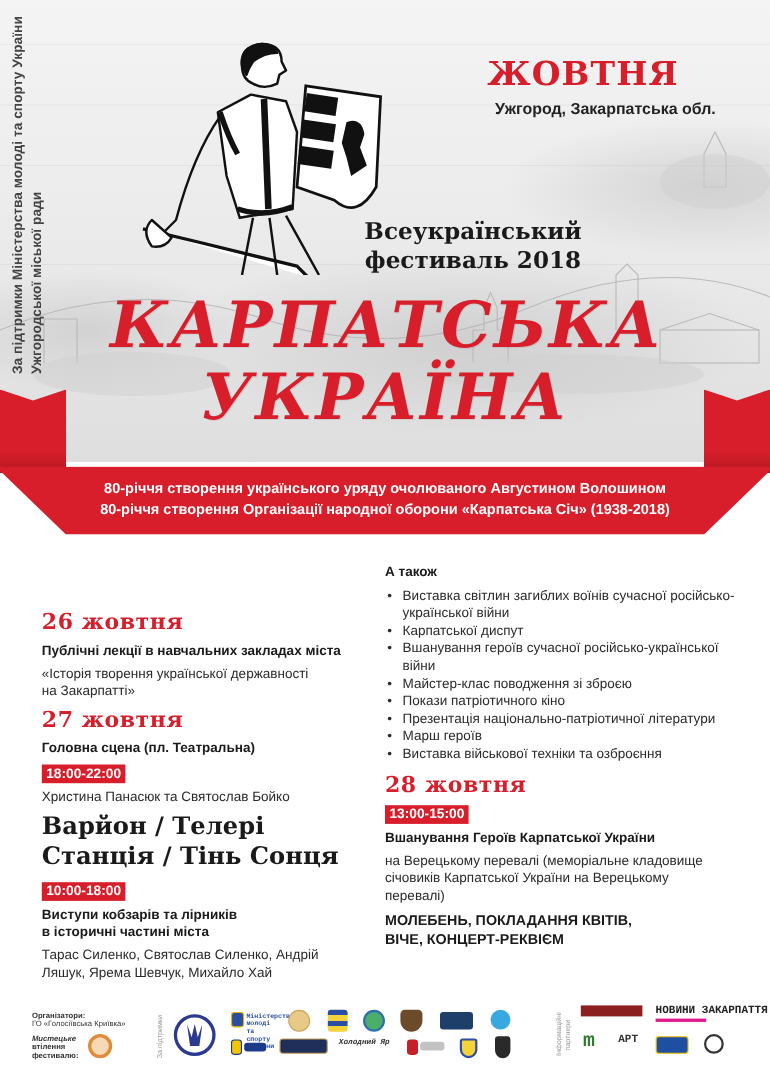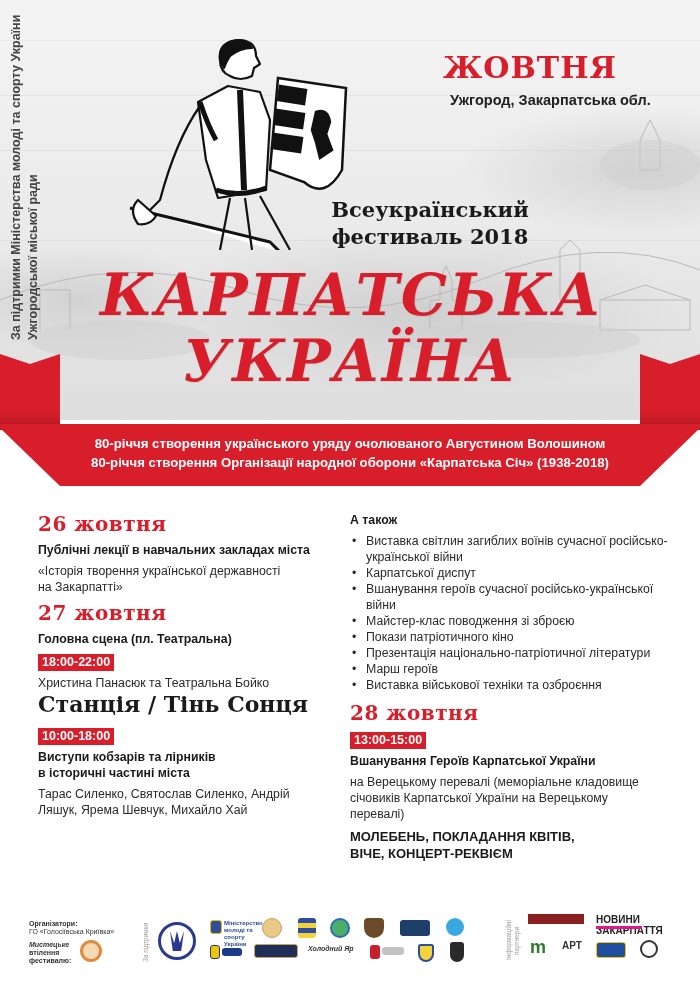--- a/index.html
+++ b/index.html
@@ -51,41 +51,41 @@
     color: #ffffff; text-align: center; font-family: "Liberation Sans", sans-serif; font-weight: bold;
     font-size: 13.2px; line-height: 19px; padding-top: 10px; }
 
   
   .map { position: absolute; left: 0; top: 424px; width: 700px; height: 470px; background: #e3e3d5; overflow: hidden; z-index: -1; }
   .map svg { position: absolute; left: 0; top: 0; }
 
   .col-left { position: absolute; left: 38px; top: 512px; width: 310px; }
   .col-right { position: absolute; left: 350px; top: 512px; width: 320px; }
 
-  .day-head { font-family: "DejaVu Serif", serif; font-weight: bold; color: #d81e2a; font-size: 20px; line-height: 24px; letter-spacing: 0.5px; }
+  .day-head { font-family: "DejaVu Serif", serif; font-weight: bold; color: #d81e2a; font-size: 20px; line-height: 24px; letter-spacing: 0.5px; margin-top: 41px; }
   .b { font-family: "Liberation Sans", sans-serif; font-weight: bold; font-size: 12.3px; line-height: 16px; color: #1a1a1a; }
   .t { font-family: "Liberation Sans", sans-serif; font-size: 12.3px; line-height: 16px; color: #2a2a2a; }
   .time { display: inline-block; background: #d81e2a; color: #fff; font-family: "Liberation Sans", sans-serif; font-weight: bold;
     font-size: 12.5px; line-height: 17px; padding: 0 4px; }
   .bands { font-family: "DejaVu Serif", serif; font-weight: bold; font-size: 22px; line-height: 27px; color: #1a1a1a; }
 
   ul.also { list-style: none; }
   ul.also li { position: relative; padding-left: 16px; font-family: "Liberation Sans", sans-serif; font-size: 12.3px; line-height: 16px; color: #2a2a2a; }
   ul.also li::before { content: "•"; position: absolute; left: 2px; top: 0; }
 
   .caps { font-family: "Liberation Sans", sans-serif; font-weight: bold; font-size: 13px; line-height: 17px; color: #1a1a1a; }
 
   
   .footer { position: absolute; left: 0; top: 894px; width: 700px; height: 96px; background: #ffffff; }
   .org { position: absolute; left: 29px; top: 920px; font-family: "Liberation Sans", sans-serif; font-size: 7px; line-height: 8px; color: #333; }
   .org b { font-weight: bold; }
   .vlabel { position: absolute; font-family: "Liberation Sans", sans-serif; font-size: 6.5px; color: #999; transform: rotate(-90deg); transform-origin: 0 0; white-space: nowrap; }
   .logo { position: absolute; border-radius: 3px; }
   .logo.round { border-radius: 50%; }
-  .logo-text { position: absolute; font-family: Liberation Sans, sans-serif; font-weight: bold; font-size: 6px; line-height: 7px; }
+  .logo-text { position: absolute; font-family: Liberation Mono, monospace; font-weight: bold; font-size: 6px; line-height: 7px; }
 </style>
 </head>
 <body>
 
 <div class="hero">
   <div class="hero-line" style="top:40px"></div>
   <div class="hero-line" style="top:95px"></div>
   <div class="hero-line" style="top:150px"></div>
   <div class="hero-line" style="top:240px"></div>
   <svg width="700" height="420" style="position:absolute;left:0;top:0">
@@ -179,21 +179,22 @@
 
 <div class="col-left">
   <div class="day-head">26 жовтня</div>
   <div class="b" style="margin-top:6px">Публічні лекції в навчальних закладах міста</div>
   <div class="t" style="margin-top:5px">«Історія творення української державності</div>
   <div class="t">на Закарпатті»</div>
 
   <div class="day-head" style="margin-top:6px">27 жовтня</div>
   <div class="b" style="margin-top:6px">Головна сцена (пл. Театральна)</div>
   <div style="margin-top:4px"><span class="time">18:00-22:00</span></div>
-  <div class="t" style="margin-top:4px">Христина Панасюк та Театральна Бойко</div>
+  <div class="t" style="margin-top:4px">Христина Панасюк та Святослав Бойко</div>
+  <div class="bands" style="margin-top:6px">Варйон / Телері</div>
   <div class="bands">Станція / Тінь Сонця</div>
   <div style="margin-top:7px"><span class="time">10:00-18:00</span></div>
   <div class="b" style="margin-top:4px">Виступи кобзарів та лірників</div>
   <div class="b">в історичні частині міста</div>
   <div class="t" style="margin-top:5px">Тарас Силенко, Святослав Силенко, Андрій</div>
   <div class="t">Ляшук, Ярема Шевчук, Михайло Хай</div>
 </div>
 
 <div class="col-right">
   <div class="b" style="margin-left:0">А також</div>

